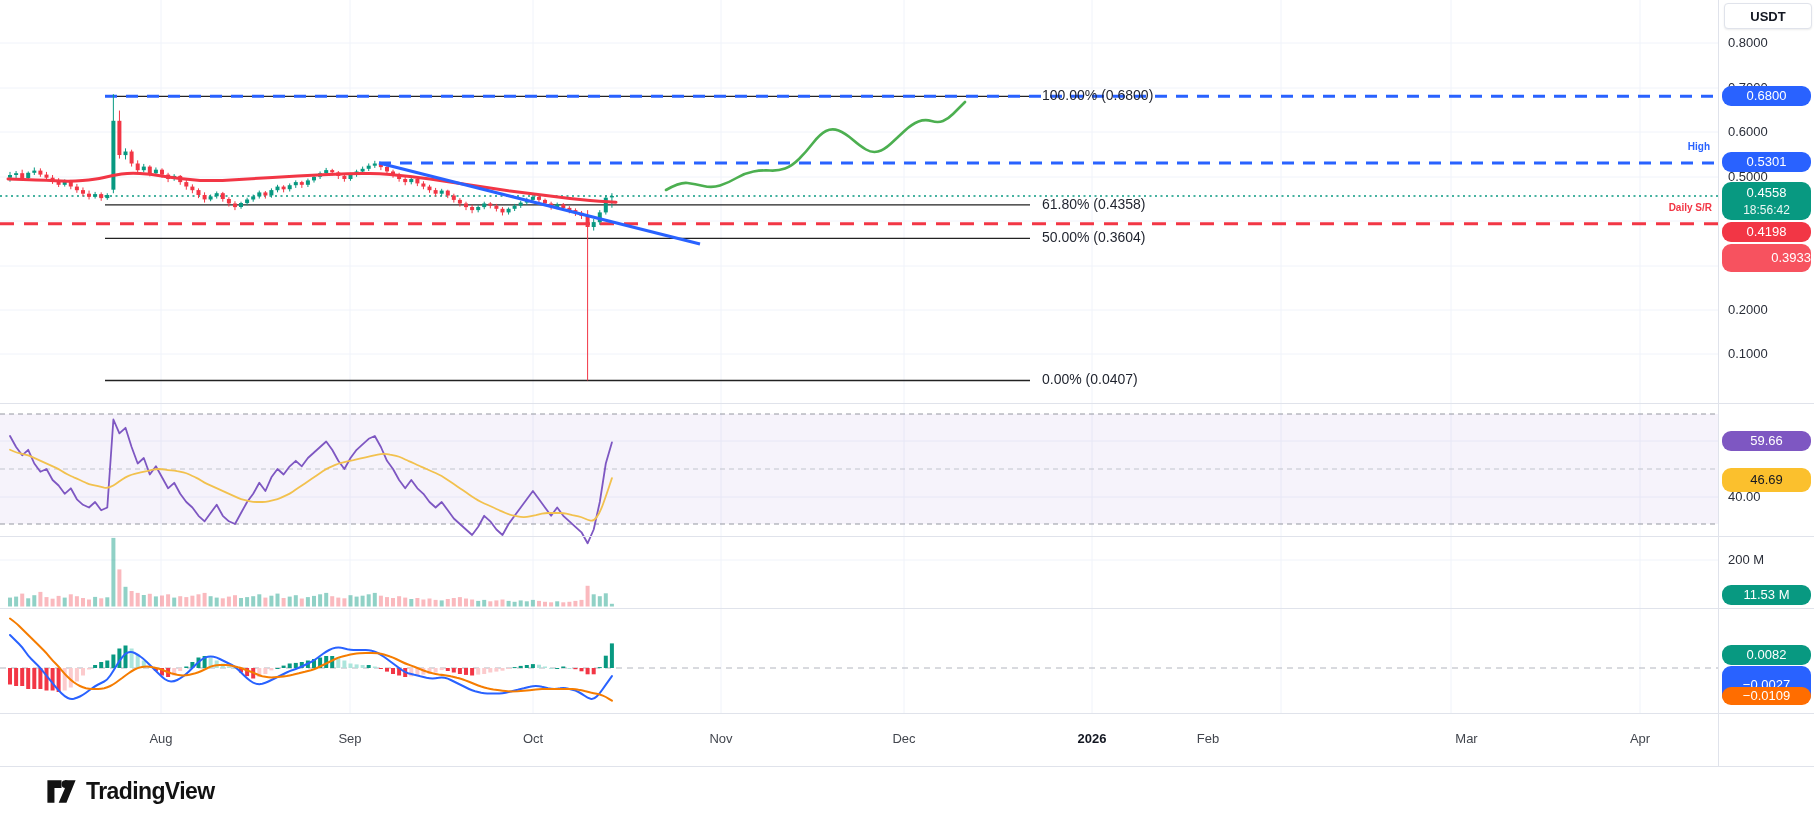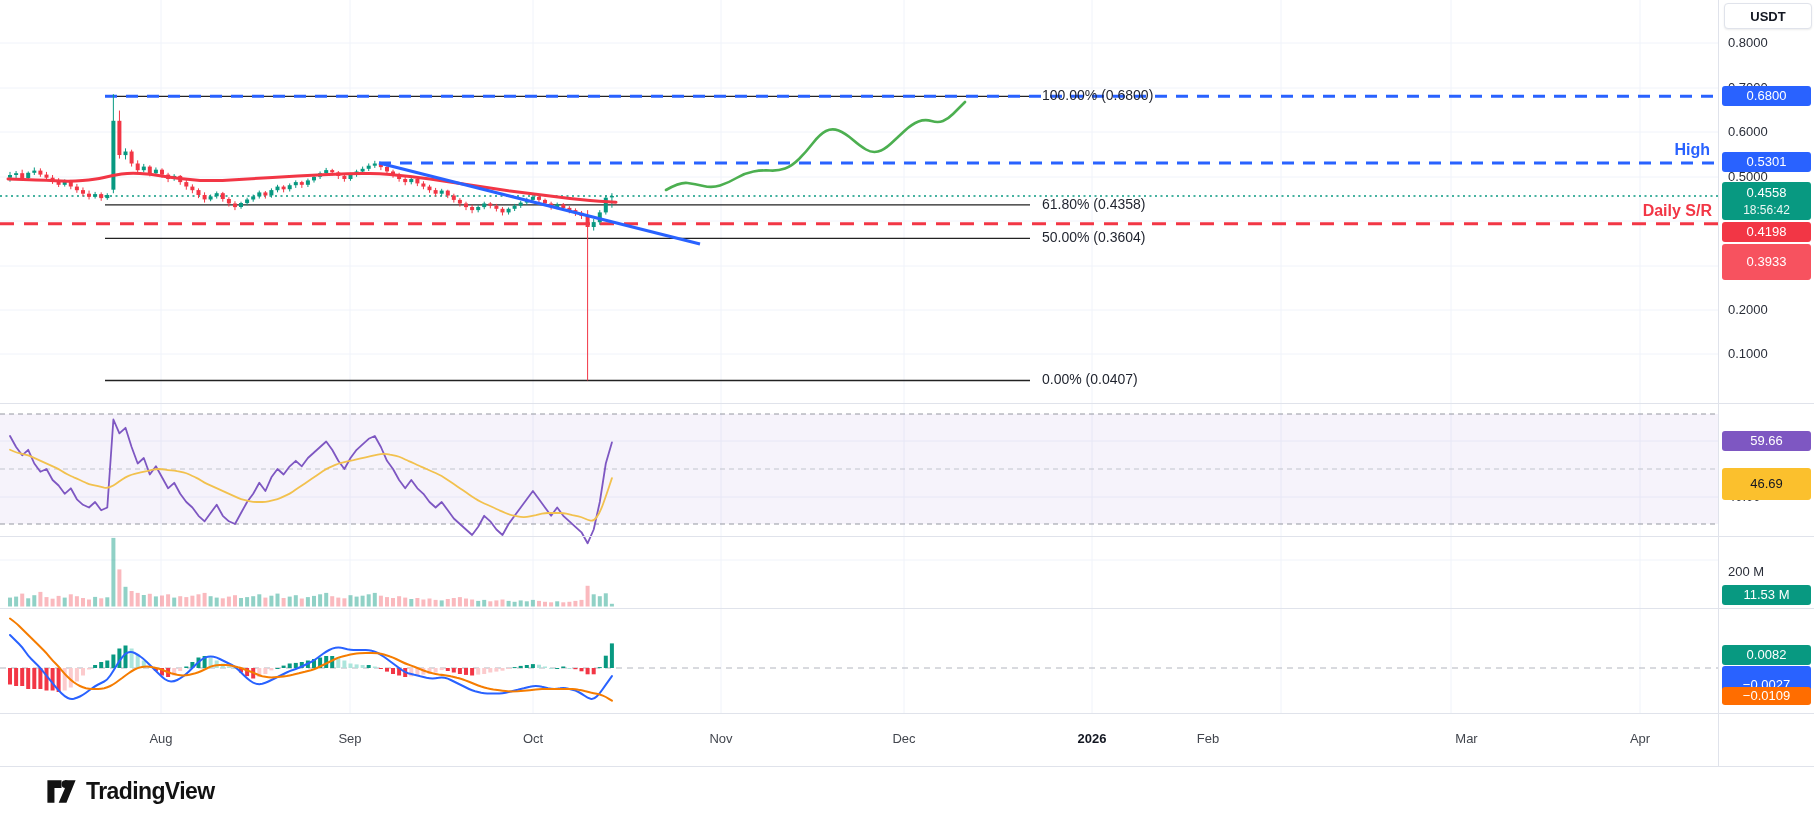--- a/index.html
+++ b/index.html
@@ -10,25 +10,25 @@
   #scale-sep{position:absolute;top:0;height:766px;width:1px;background:#e0e3eb;}
   #header{position:absolute;left:16px;top:8px;font-size:14px;white-space:nowrap;z-index:30;}
   #header .sym{color:#131722;margin-right:10px;}
   #header .k{color:#42464e;margin-left:7px;}
   #header .v{color:#089981;}
   #header .chg{color:#089981;margin-left:9px;}
   #currency-btn{position:absolute;left:1724px;top:3px;width:86px;height:24px;background:#fff;
     border:1px solid #e0e3eb;border-radius:4px;box-shadow:0 1px 2px rgba(0,0,0,.08);
     font-size:13px;font-weight:600;display:flex;align-items:center;justify-content:center;z-index:40;}
   .scale-label{position:absolute;left:1728px;font-size:13px;color:#2a2e39;z-index:5;white-space:nowrap;}
-  .badge{position:absolute;left:1722px;width:89px;border-radius:3px;color:#fff;font-size:13px;
+  .badge{position:absolute;left:1722px;width:89px;border-radius:9px;color:#fff;font-size:13px;
     display:flex;flex-direction:column;align-items:center;justify-content:center;z-index:20;line-height:1.35;}
   .badge .sub{font-size:12px;opacity:.92;}
   .fib-label{position:absolute;font-size:14px;color:#1e222d;z-index:12;white-space:nowrap;}
-  .anno{position:absolute;font-size:16px;font-weight:700;z-index:12;text-align:center;white-space:nowrap;}
+  .anno{position:absolute;font-size:10px;font-weight:700;z-index:12;text-align:center;white-space:nowrap;}
   .time-label{position:absolute;top:731px;transform:translateX(-50%);font-size:13px;color:#42464e;z-index:12;}
   .time-label.bold{font-weight:700;color:#131722;}
   #time-axis{position:absolute;left:0;top:714px;width:1718px;height:52px;z-index:8;}
   #price-axis{position:absolute;left:1719px;top:0;width:95px;height:766px;z-index:8;}
   #footer-logo{position:absolute;left:46px;top:778px;display:flex;align-items:flex-start;gap:9px;z-index:30;}
   #footer-logo .brand{font-size:23px;font-weight:800;letter-spacing:-0.6px;color:#121212;}
 </style>
 </head>
 <body>
 
@@ -489,41 +489,41 @@
 
   <div id="price-axis">
       <div class="scale-label" style="top: 35px; left: 9px; position: absolute;">0.8000</div>
       <div class="scale-label" style="top: 80px; left: 9px; position: absolute;">0.7000</div>
       <div class="scale-label" style="top: 124px; left: 9px; position: absolute;">0.6000</div>
       <div class="scale-label" style="top: 169px; left: 9px; position: absolute;">0.5000</div>
       <div class="scale-label" style="top: 258px; left: 9px; position: absolute;">0.3000</div>
       <div class="scale-label" style="top: 302px; left: 9px; position: absolute;">0.2000</div>
       <div class="scale-label" style="top: 346px; left: 9px; position: absolute;">0.1000</div>
       <div class="scale-label" style="top: 489px; left: 9px; position: absolute;">40.00</div>
-      <div class="scale-label" style="top: 552px; left: 9px; position: absolute; margin-top: 12px;">200 M</div>
+      <div class="scale-label" style="top: 552px; left: 9px; position: absolute;">200 M</div>
       <div class="badge" style="top: 86px; height: 20px; background: rgb(41, 98, 255); color: rgb(255, 255, 255); left: 3px; position: absolute;">
         <div>0.6800</div>
       </div>
       <div class="badge" style="top: 152px; height: 20px; background: rgb(41, 98, 255); color: rgb(255, 255, 255); left: 3px; position: absolute;">
         <div>0.5301</div>
       </div>
       <div class="badge" style="top: 182px; height: 38px; background: rgb(8, 153, 129); color: rgb(255, 255, 255); left: 3px; position: absolute;">
         <div>0.4558</div>
         <div class="sub">18:56:42</div>
       </div>
       <div class="badge" style="top: 222px; height: 20px; background: rgb(242, 54, 69); color: rgb(255, 255, 255); left: 3px; position: absolute;">
         <div>0.4198</div>
       </div>
-      <div class="badge" style="top: 244px; height: 36px; background: rgb(247, 82, 95); color: rgb(255, 255, 255); left: 3px; position: absolute;">
+      <div class="badge" style="top: 244px; height: 28px; background: rgb(247, 82, 95); color: rgb(255, 255, 255); left: 3px; position: absolute; align-items: flex-end;">
         <div>0.3933</div>
       </div>
       <div class="badge" style="top: 431px; height: 20px; background: rgb(126, 87, 194); color: rgb(255, 255, 255); left: 3px; position: absolute;">
         <div>59.66</div>
       </div>
-      <div class="badge" style="top: 468px; height: 32px; background: rgb(251, 192, 45); color: rgb(19, 23, 34); left: 3px; position: absolute;">
+      <div class="badge" style="top: 468px; height: 24px; background: rgb(251, 192, 45); color: rgb(19, 23, 34); left: 3px; position: absolute;">
         <div>46.69</div>
       </div>
       <div class="badge" style="top: 585px; height: 20px; background: rgb(8, 153, 129); color: rgb(255, 255, 255); left: 3px; position: absolute;">
         <div>11.53 M</div>
       </div>
       <div class="badge" style="top: 645px; height: 20px; background: rgb(8, 153, 129); color: rgb(255, 255, 255); left: 3px; position: absolute;">
         <div>0.0082</div>
       </div>
       <div class="badge" style="top: 666px; height: 38px; background: rgb(41, 98, 255); color: rgb(255, 255, 255); left: 3px; position: absolute;">
         <div>−0.0027</div>

